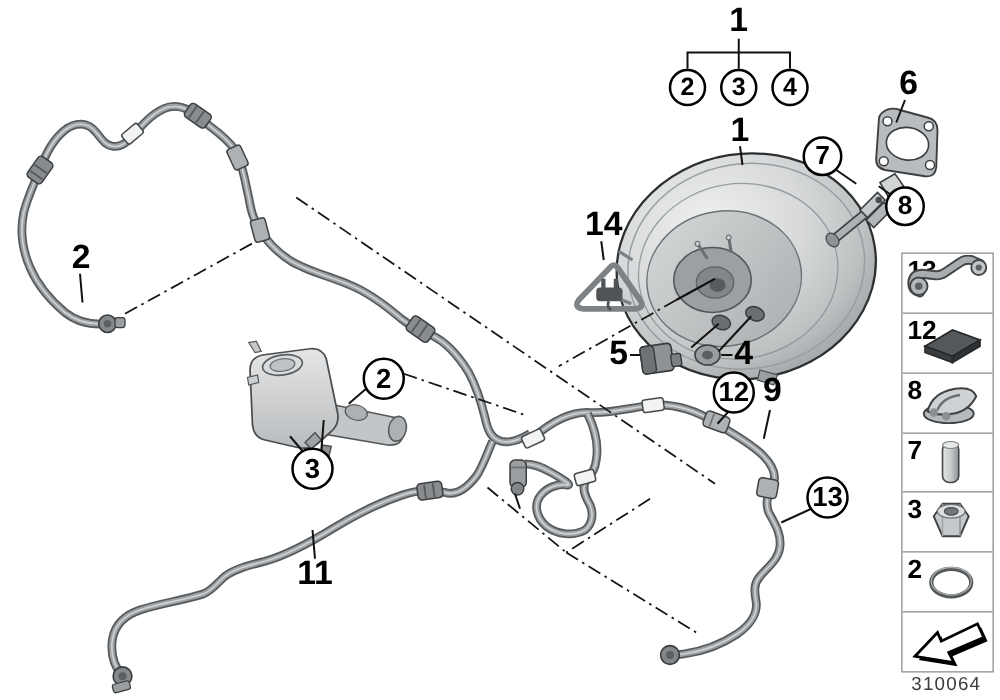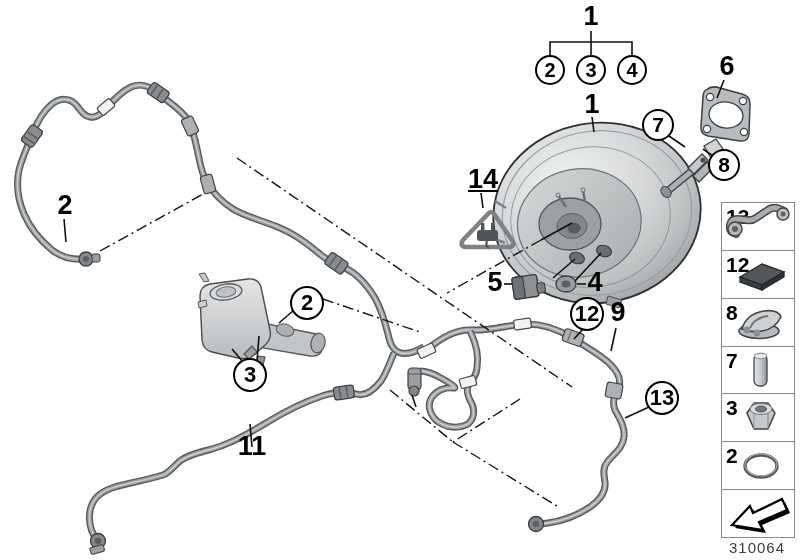--- a/index.html
+++ b/index.html
@@ -278,30 +278,30 @@
 </svg>
 
 <div class="lbl" style="left:576px;top:3px;width:30px;">1</div>
 <div class="circ c30" style="left:535px;top:55px;">2</div>
 <div class="circ c30" style="left:576px;top:55px;">3</div>
 <div class="circ c30" style="left:617px;top:55px;">4</div>
 <div class="lbl" style="left:580px;top:91px;width:24px;">1</div>
 <div class="lbl" style="left:713px;top:53px;width:28px;">6</div>
 <div class="circ c32" style="left:642px;top:109px;">7</div>
 <div class="circ c32" style="left:708px;top:149px;">8</div>
-<div class="lbl" style="left:463px;top:166px;width:40px;text-decoration:underline;">14</div>
+<div class="lbl" style="left:463px;top:166px;width:40px;">14</div>
 <div class="lbl" style="left:482px;top:269px;width:26px;">5</div>
 <div class="lbl" style="left:582px;top:269px;width:26px;">4</div>
 <div class="circ c34" style="left:290px;top:286px;">2</div>
 <div class="circ c34" style="left:233px;top:358px;">3</div>
 <div class="circ c34" style="left:570px;top:297px;">12</div>
 <div class="lbl" style="left:605px;top:299px;width:26px;">9</div>
 <div class="circ c34" style="left:645px;top:381px;">13</div>
 <div class="lbl" style="left:40px;top:192px;width:50px;">2</div>
-<div class="lbl" style="left:227px;top:433px;width:50px;">11</div>
+<div class="lbl" style="left:227px;top:445px;width:50px;">11</div>
 
 <div id="legend">
   <div class="cell">
     <span class="num">13</span>
     <svg width="70" height="44" viewBox="0 0 70 44">
       <path d="M12,30 q-7,-2 -6,-9 q1,-6 8,-6 l9,1 q5,1 9,-2 l12,-8 q4,-3 9,-2 l7,3" fill="none" stroke="#434648" stroke-width="8" stroke-linecap="round"></path>
       <path d="M12,30 q-7,-2 -6,-9 q1,-6 8,-6 l9,1 q5,1 9,-2 l12,-8 q4,-3 9,-2 l7,3" fill="none" stroke="#a8acae" stroke-width="5" stroke-linecap="round"></path>
       <circle cx="11" cy="25" r="7" fill="#b4b7b9" stroke="#434648" stroke-width="1.5"></circle>
       <circle cx="11" cy="25" r="3" fill="#5f6265"></circle>
       <circle cx="59" cy="10" r="6" fill="#c2c5c7" stroke="#434648" stroke-width="1.5"></circle>

